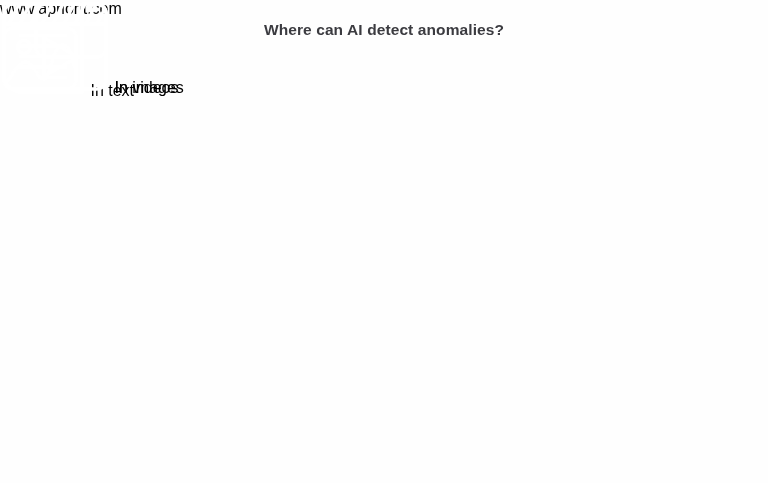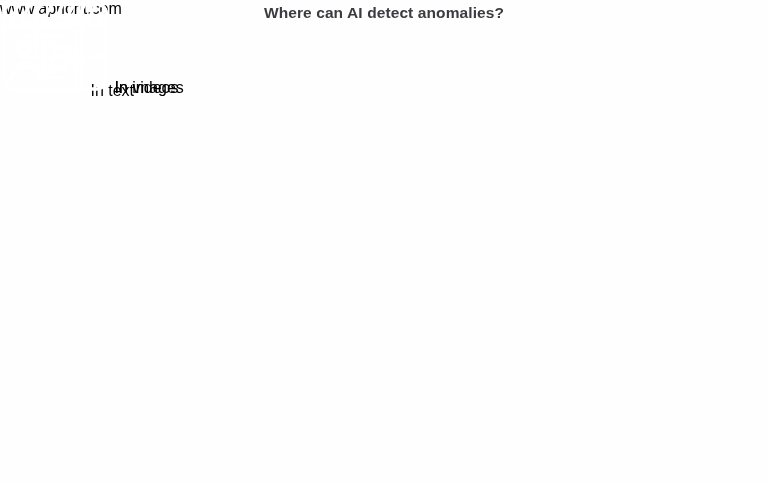--- a/index.html
+++ b/index.html
@@ -20,21 +20,21 @@
     inset: 0;
     width: 768px;
     height: 483px;
     background: #fefefe;
   }
 
   
   .page-title {
     position: absolute;
     left: 0;
-    top: 4px;
+    top: 21px;
     width: 768px;
     text-align: center;
     font-size: 15.5px;
     font-weight: bold;
     color: #3b3b40;
     letter-spacing: 0.1px;
   }
 
   
   .card {

